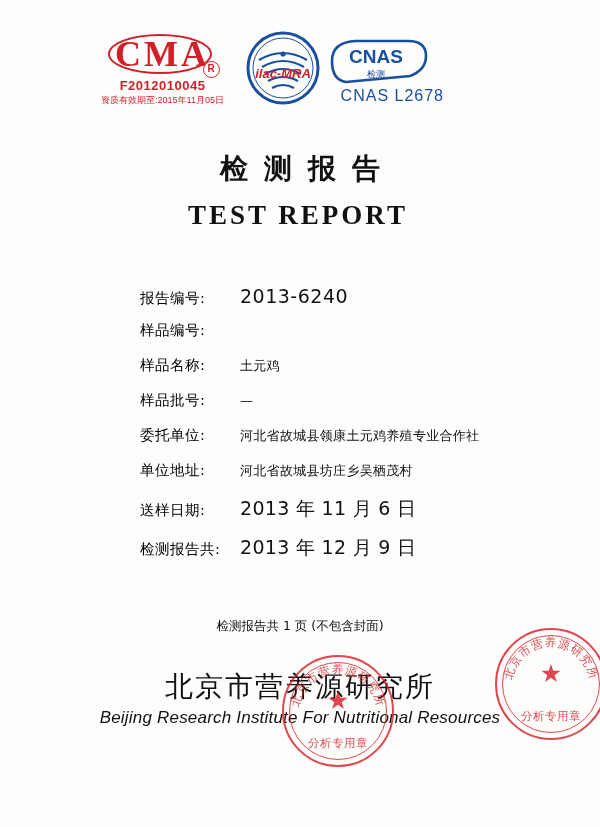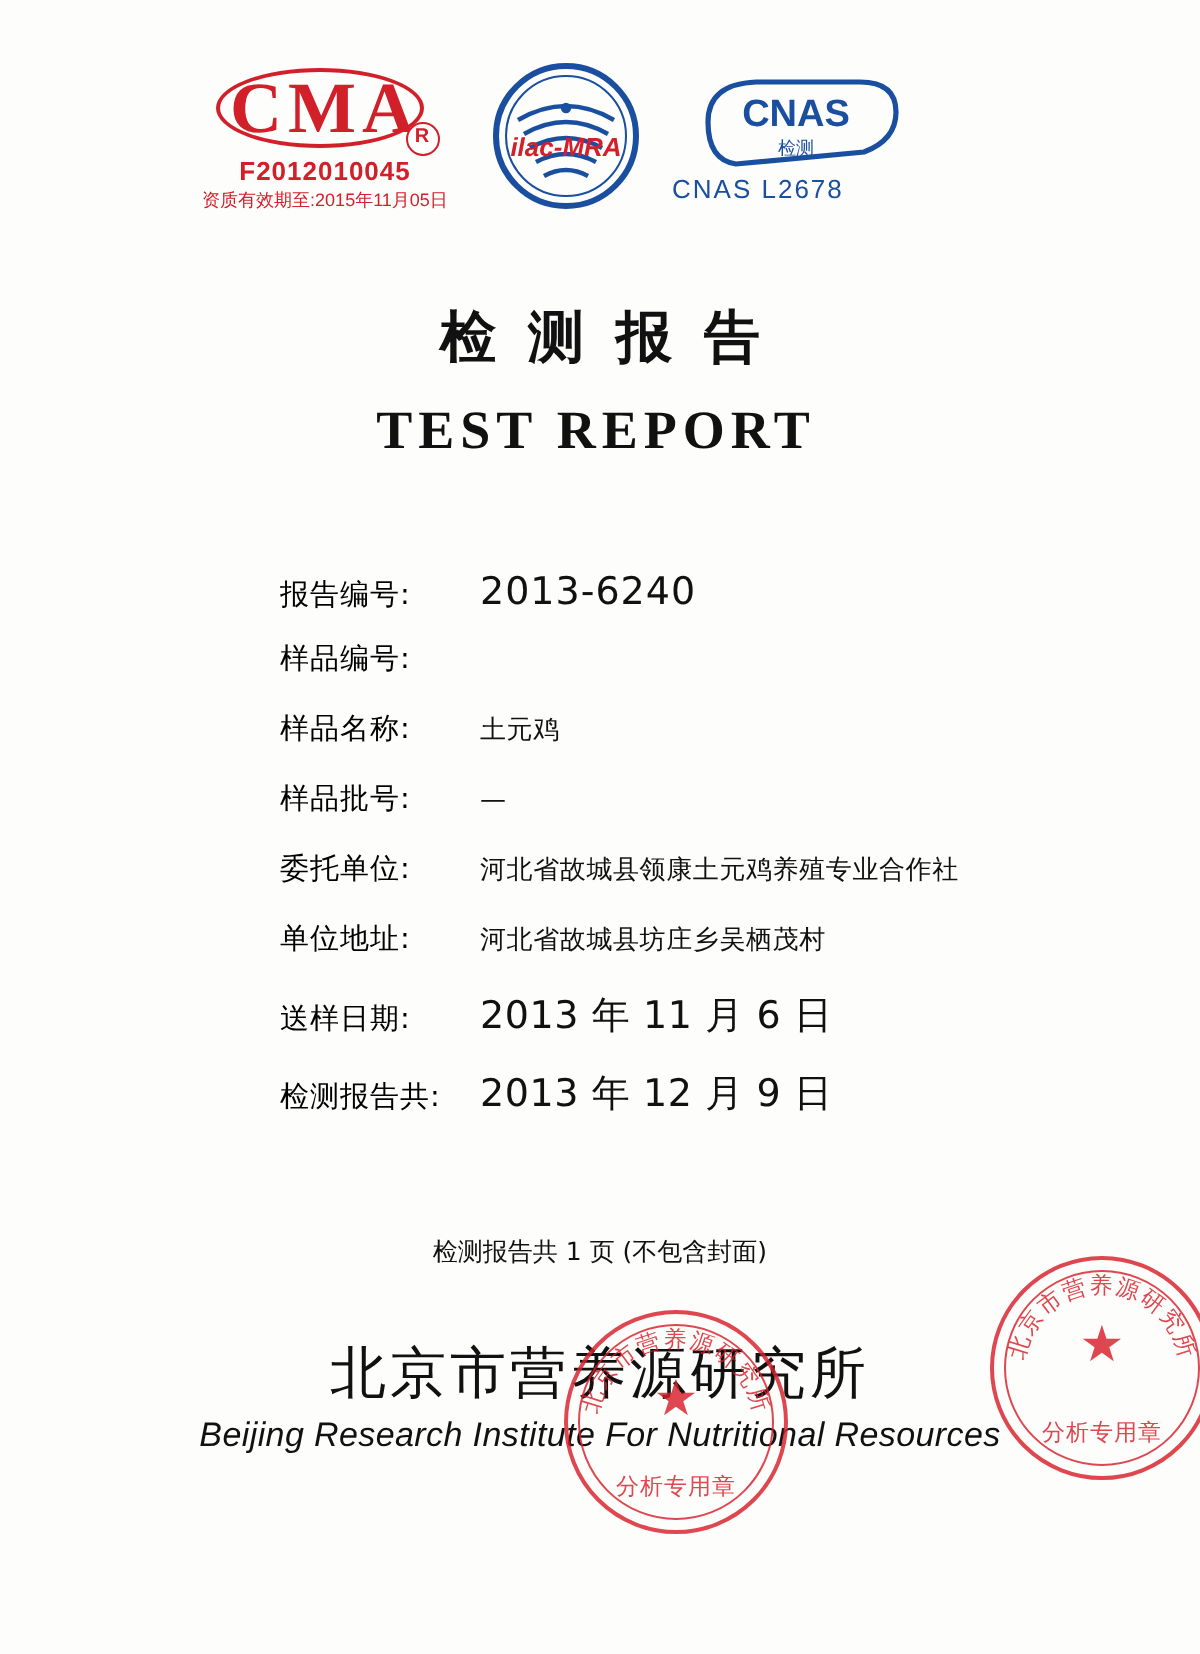--- a/index.html
+++ b/index.html
@@ -104,34 +104,34 @@
     left: 245px;
     top: 0px;
     width: 76px;
     height: 76px;
   }
   .ilac svg { display: block; }
 
   
   .cnas {
     position: absolute;
-    left: 336px;
+    left: 314px;
     top: 6px;
     width: 130px;
-    text-align: left;
+    text-align: right;
   }
   .cnas-badge {
     width: 106px;
     height: 48px;
     margin: 0 auto;
     position: relative;
   }
   .cnas-sub {
     font-family: "Liberation Sans", sans-serif;
-    font-size: 13px;
+    font-size: 16px;
     color: #1a4fa0;
     letter-spacing: 1px;
     margin-top: 3px;
   }
 
   
   .title-cn {
     position: absolute;
     top: 150px;
     left: 0;

